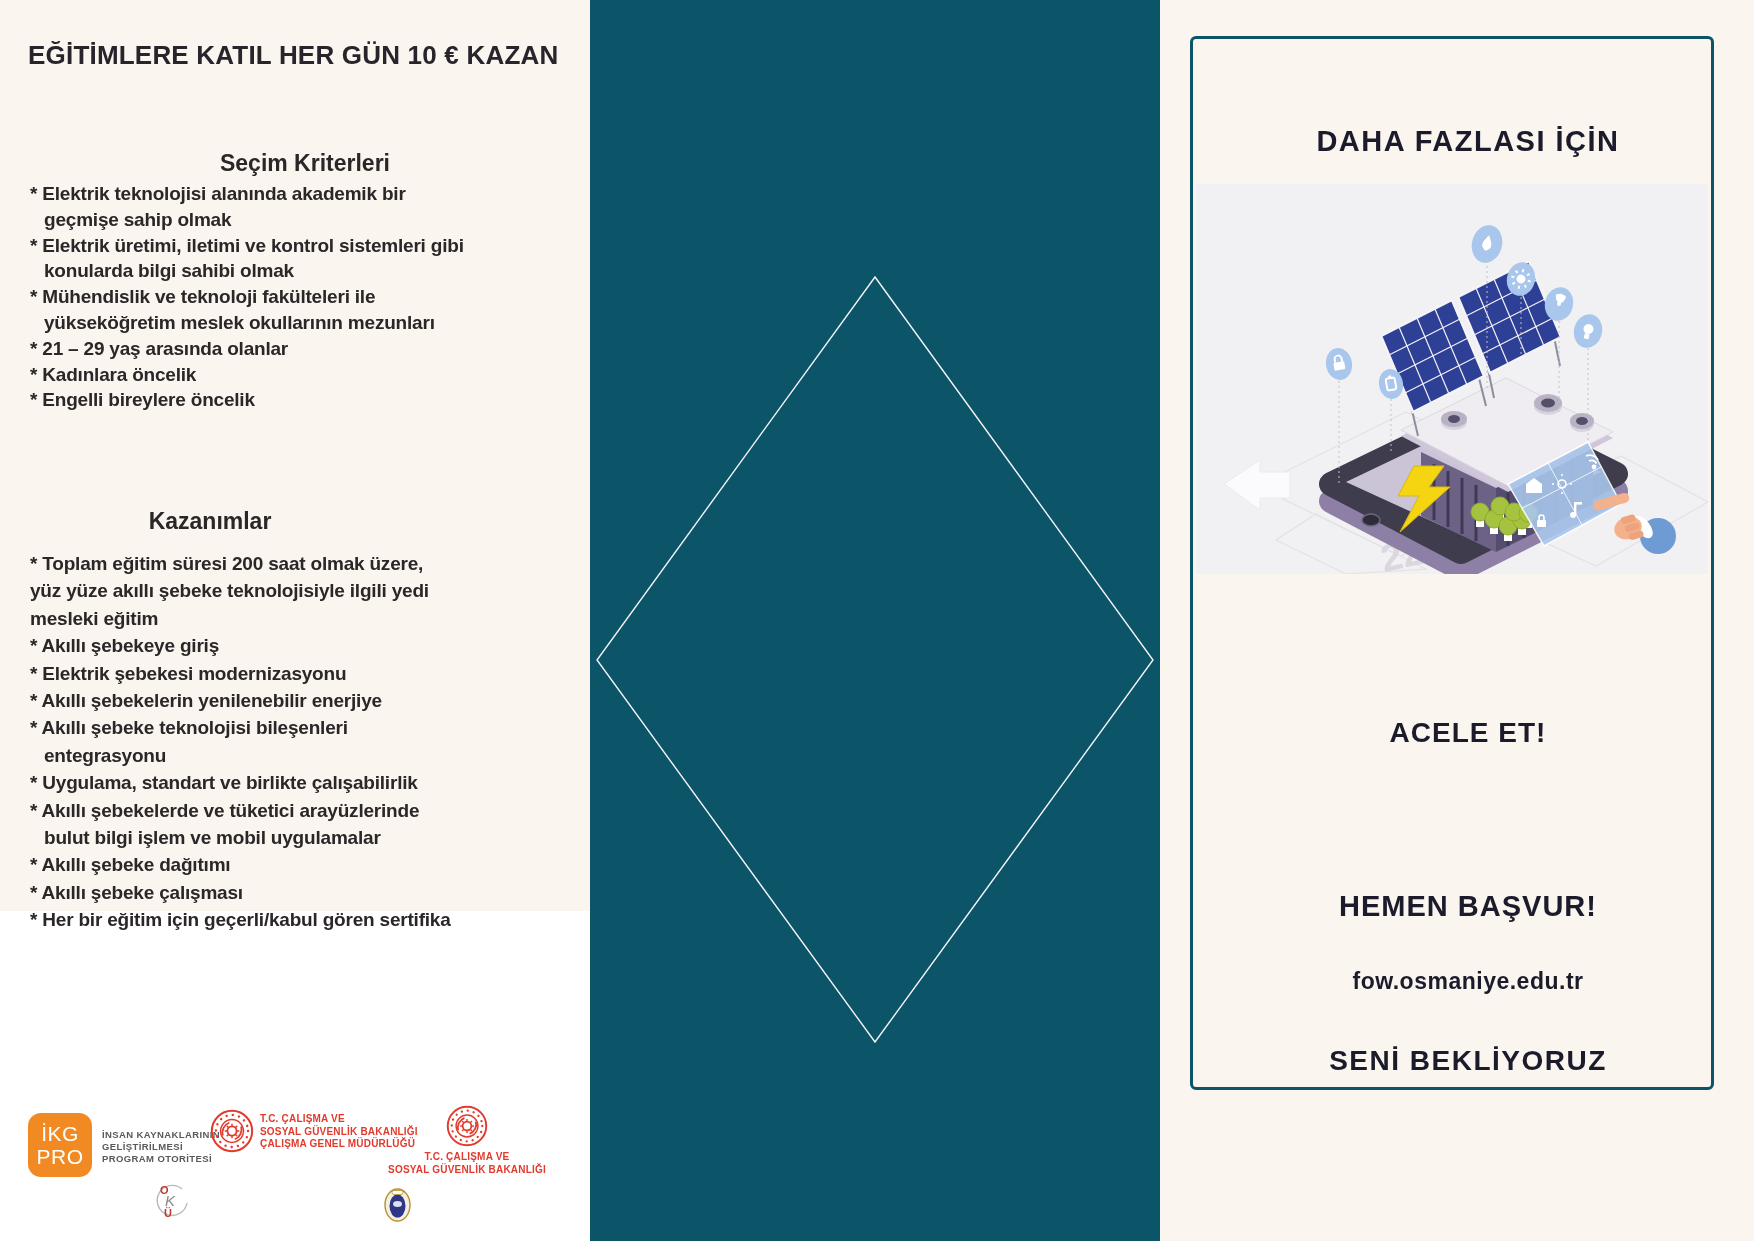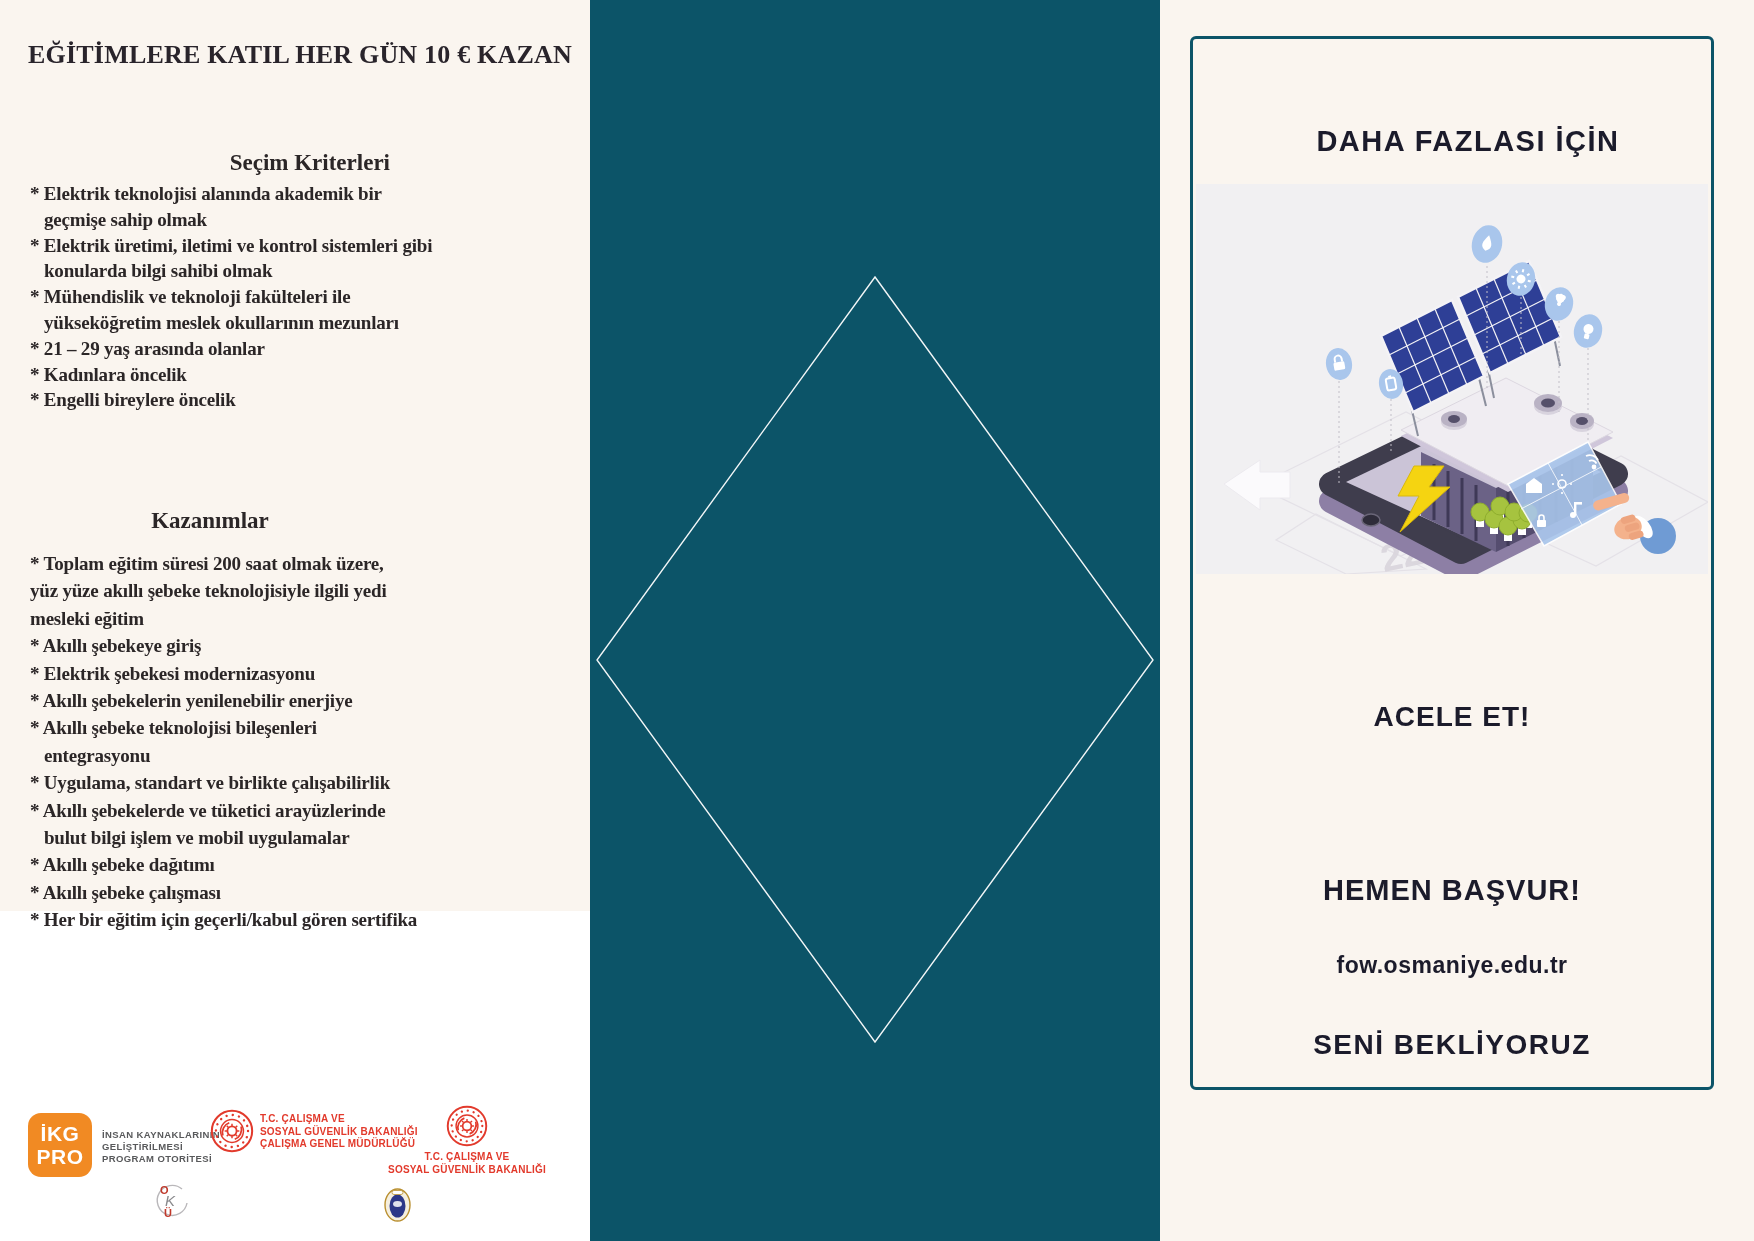--- a/index.html
+++ b/index.html
@@ -1,20 +1,20 @@
 <!DOCTYPE html>
 <html><head>
 <meta charset="utf-8">
 <style>
   html,body{margin:0;padding:0;background:#ffffff;}
   .page{position:relative;width:1754px;height:1241px;background:#ffffff;overflow:hidden;
         font-family:"Liberation Sans",sans-serif;-webkit-font-smoothing:antialiased;}
 
   
-  .panel-left{position:absolute;left:0;top:0;width:590px;height:911px;background:#faf5ef;font-family:Liberation Serif, serif;}
+  .panel-left{position:absolute;left:0;top:0;width:590px;height:911px;background:#faf5ef;}
   .panel-mid{position:absolute;left:590px;top:0;width:570px;height:1241px;background:#0c5468;}
   .panel-right{position:absolute;left:1160px;top:0;width:594px;height:1241px;background:#faf5ef;}
 
   
   .left-title{position:absolute;left:28px;top:40px;width:560px;margin:0;
     font-size:26px;font-weight:800;letter-spacing:.2px;color:#29242b;white-space:nowrap;}
   .sec-h{position:absolute;left:30px;width:360px;margin:0;text-align:center;
     font-size:23px;font-weight:800;color:#2b2627;}
   .sel-h{top:150px;text-align:right;}
   .gains-h{top:508px;}
@@ -30,30 +30,30 @@
   .mid-text{position:absolute;left:50%;top:527px;transform:translateX(-50%);width:520px;
     text-align:center;color:#ffffff;font-size:28px;font-weight:800;line-height:34px;letter-spacing:1px;}
   .mid-text .ln{white-space:nowrap;}
 
   
   .card{position:absolute;left:30px;top:36px;width:524px;height:1054px;box-sizing:border-box;
     border:3px solid #0c5468;border-radius:6px;}
   .card-heading{position:absolute;left:0;top:70px;width:100%;margin:16px;text-align:center;
     font-size:29px;font-weight:800;letter-spacing:1.5px;color:#1b1b2b;}
   .illus-wrap{position:absolute;left:3px;top:145px;width:512px;height:390px;background:#f1f0f2;overflow:hidden;}
-  .cta{position:absolute;left:0;width:100%;margin:0;text-align:center;font-weight:800;color:#1b1b2b;}
+  .cta{position:absolute;left:0;width:100%;margin:16px;text-align:center;font-weight:800;color:#1b1b2b;}
   .cta1{top:662px;font-size:28px;letter-spacing:1px;}
   .cta2{top:835px;font-size:29px;letter-spacing:1px;}
   .url{top:913px;font-size:23px;letter-spacing:.5px;font-weight:800;}
   .cta3{top:990px;font-size:28px;letter-spacing:1.5px;}
 
   
   .logos{position:absolute;left:0;top:1093px;width:590px;height:148px;background:#ffffff;}
   .ikg-logo{position:absolute;left:28px;top:20px;width:64px;height:64px;background:#f18a23;
-    border-radius:13px;color:#fff;font-weight:700;font-size:21px;line-height:23px;
+    border-radius:13px;color:#fff;font-weight:400;font-size:21px;line-height:23px;
     display:flex;flex-direction:column;align-items:center;justify-content:center;letter-spacing:.5px;}
   .ikg-text{position:absolute;left:102px;top:36px;color:#58595b;font-size:9.5px;font-weight:700;
     line-height:12px;letter-spacing:.4px;}
   .emblem1{position:absolute;left:210px;top:16px;width:44px;height:44px;}
   .min-text1{position:absolute;left:260px;top:20px;color:#e23a2c;font-size:10px;font-weight:700;
     line-height:12.5px;letter-spacing:.2px;}
   .emblem2{position:absolute;left:446px;top:12px;width:42px;height:42px;}
   .min-text2{position:absolute;left:376px;top:58px;width:182px;text-align:center;color:#e23a2c;
     font-size:10px;font-weight:700;line-height:12.5px;letter-spacing:.2px;}
   .oku-crest{position:absolute;left:152px;top:88px;width:38px;height:40px;}

